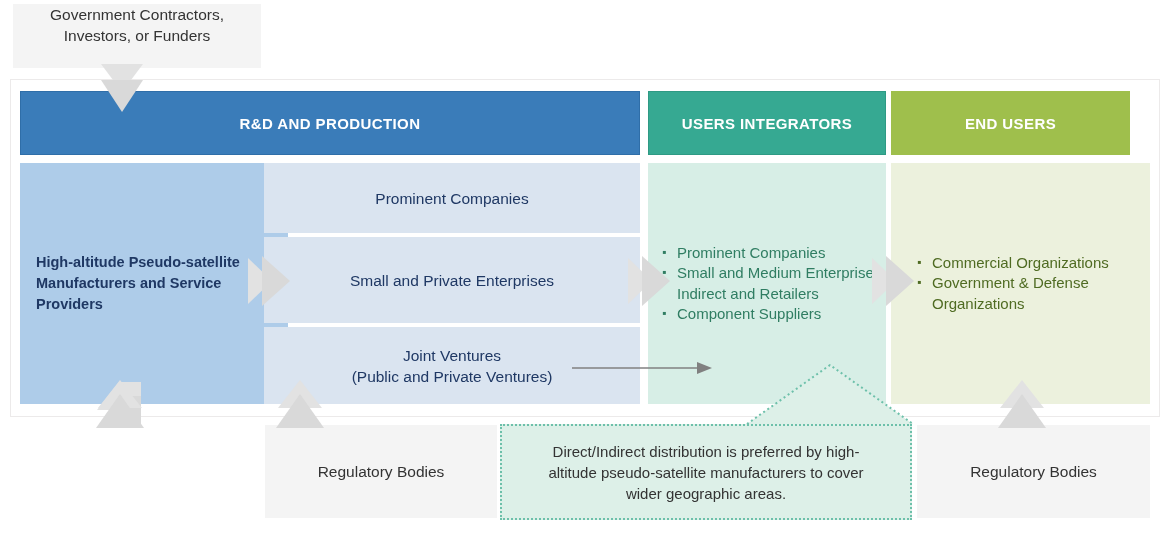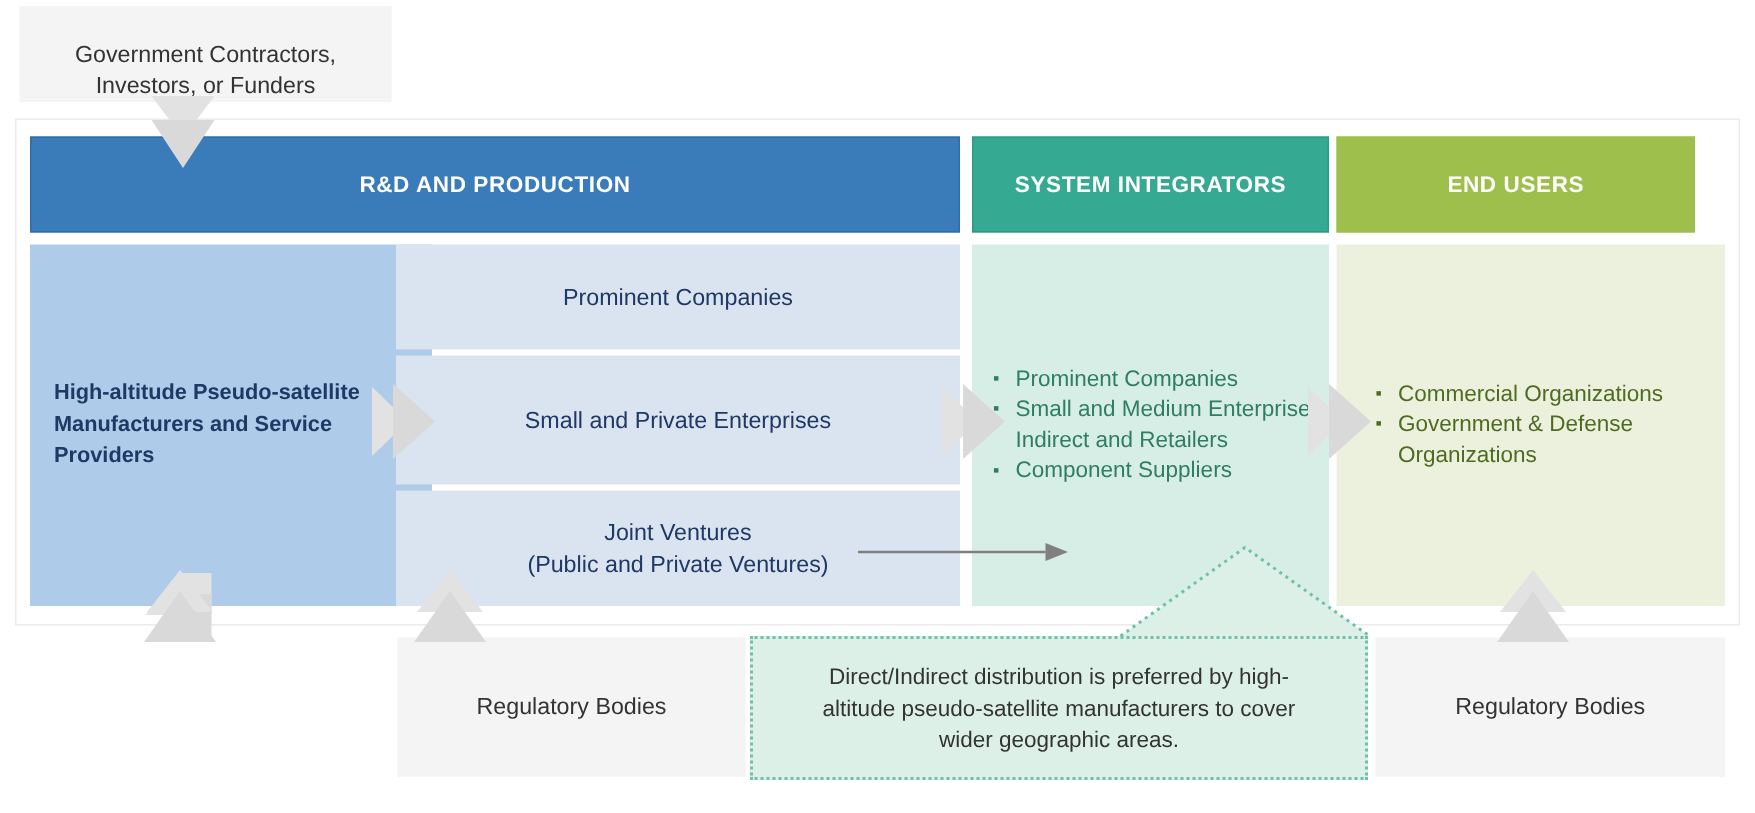--- a/index.html
+++ b/index.html
@@ -10,21 +10,21 @@
     position:relative;
     overflow:hidden;
     -webkit-font-smoothing:antialiased;
   }
   .stage{position:absolute;left:0;top:0;width:1170px;height:542px;}
 
   
   #top-source-box{
     position:absolute;left:13px;top:4px;width:248px;height:64px;
     background:#f4f4f4;
-    display:flex;align-items:flex-end;justify-content:center;
+    display:flex;align-items:flex-start;justify-content:center;
     text-align:center;
     color:#333333;font-size:15.5px;line-height:21px;
   }
 
   
   #main-frame{
     position:absolute;left:10px;top:79px;width:1150px;height:338px;
     background:#ffffff;
     border:1px solid #eceaea;
     box-sizing:border-box;
@@ -130,21 +130,21 @@
   <div id="top-source-box">
     <span>Government Contractors,<br>Investors, or Funders</span>
   </div>
 
   <div id="main-frame"></div>
 
   <div class="hdr" id="hdr-rnd">
     <span>R&amp;D AND PRODUCTION</span>
   </div>
   <div class="hdr" id="hdr-sys">
-    <span>SYSTEM INTEGRATORS</span>
+    <span>USERS INTEGRATORS</span>
   </div>
   <div class="hdr" id="hdr-end">
     <span>END USERS</span>
   </div>
 
   <div class="cell" id="cell-mfg">
     <span>High-altitude Pseudo-satellite Manufacturers and Service Providers</span>
   </div>
 
   <div class="cell blue-sub" id="cell-prominent">

